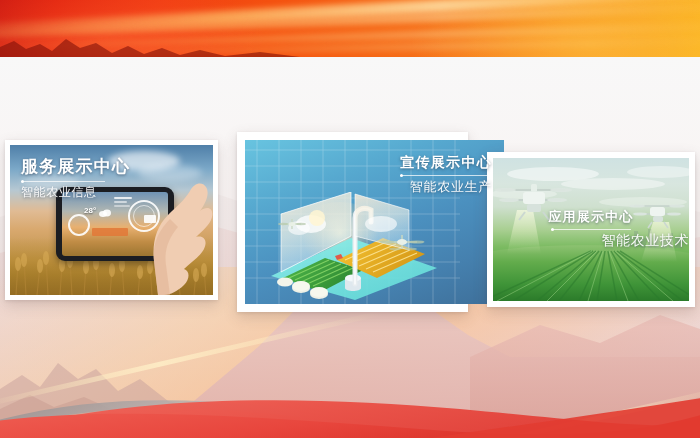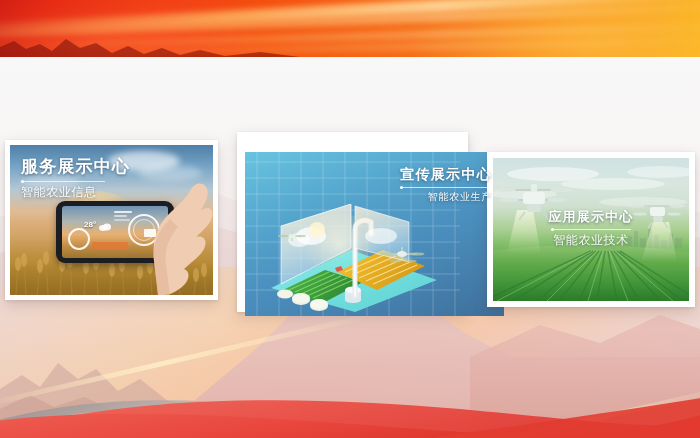--- a/index.html
+++ b/index.html
@@ -113,21 +113,21 @@
   .c1-bar { position:absolute; height:2px; background:rgba(255,255,255,.8); border-radius:1px; }
   .c1-temp { position:absolute; color:#fff; font-size:8px; font-weight:bold;
     text-shadow:0 1px 2px rgba(0,0,0,.5); }
   .c1-chip { position:absolute; background:rgba(226,120,55,.85); border-radius:1px; }
   .c1-wheat { position:absolute; bottom:0; left:0; right:0; height:58px;
     background:linear-gradient(180deg, rgba(200,150,60,0) 0%, rgba(186,140,50,.55) 40%, rgba(150,110,35,.8) 100%); }
 
   
   #card2 { left:237px; top:132px; width:231px; height:180px; padding:8px; }
   #card2 .inner { left:8px; top:8px; width:259px; height:164px;
-    background:linear-gradient(160deg,#68c4e0 0%, #56a8cf 28%, #4b90bf 55%, #4580ae 78%, #3e6f99 100%);margin-top:12px; }
+    background:linear-gradient(160deg,#68c4e0 0%, #56a8cf 28%, #4b90bf 55%, #4580ae 78%, #3e6f99 100%); }
   .c2-grid { position:absolute; left:0; top:0; right:0; bottom:0; opacity:.30; }
   .c2-glow { position:absolute; border-radius:50%;
     background:radial-gradient(circle, rgba(255,240,200,.85) 0%, rgba(255,220,160,.3) 45%, rgba(255,210,150,0) 72%); }
 
   
   #card3 { left:487px; top:152px; width:208px; height:155px; padding:23px; }
   #card3 .inner { left:6px; top:6px; width:196px; height:143px;
     background:linear-gradient(180deg,
       #cfe2e2 0%, #d8e6df 18%, #cfe0cf 34%, #a9cf92 50%,
       #7cbb62 62%, #57a845 76%, #3e8f35 90%, #2f7a2c 100%); }
@@ -277,21 +277,21 @@
             <ellipse cx="112" cy="32" rx="3" ry="7"></ellipse>
           <ellipse cx="130" cy="39" rx="3" ry="7"></ellipse>
             <ellipse cx="140" cy="34" rx="3" ry="7"></ellipse>
           <ellipse cx="158" cy="41" rx="3" ry="7"></ellipse>
             <ellipse cx="168" cy="36" rx="3" ry="7"></ellipse>
           <ellipse cx="186" cy="42" rx="3" ry="7"></ellipse>
             <ellipse cx="194" cy="37" rx="3" ry="7"></ellipse>
         </g>
       </svg>
 
-      <div class="c1-phone" style="left:46px;top:56px;width:118px;height:62px;padding-left:12px;">
+      <div class="c1-phone" style="left:46px;top:42px;width:118px;height:74px;padding-left:12px;">
         <div class="c1-screen">
           <div class="c1-ring" style="left:6px;top:22px;width:22px;height:22px;"></div>
           <div class="c1-ring" style="left:66px;top:8px;width:32px;height:32px;"></div>
           <div class="c1-ring2" style="left:71px;top:13px;width:22px;height:22px;"></div>
           <div class="c1-bar" style="left:52px;top:5px;width:18px;"></div>
           <div class="c1-bar" style="left:52px;top:9px;width:13px;opacity:.7;"></div>
           <div class="c1-bar" style="left:52px;top:13px;width:16px;opacity:.55;"></div>
           <div class="c1-temp" style="left:22px;top:14px;">28°</div>
           <svg style="position:absolute;left:37px;top:16px;" width="12" height="9">
             <ellipse cx="4" cy="6" rx="4" ry="3" fill="#fff" opacity=".9"></ellipse>
@@ -445,21 +445,21 @@
           <ellipse cx="136" cy="57" rx="6" ry="1.4" fill="#b7c9ae" opacity=".7"></ellipse>
           <ellipse cx="152" cy="57" rx="6" ry="1.4" fill="#b7c9ae" opacity=".7"></ellipse>
         </g>
       </svg>
 
       <div class="card-txt" style="right:12px;top:14px;text-align:right;">
         <div class="card-title" style="font-size:14px;letter-spacing:1.3px;">宣传展示中心</div>
         <div class="card-rule" style="width:92px;margin-left:auto;">
           <div class="dot" style="margin-left:0;"></div>
         </div>
-        <div class="card-sub" style="font-size:10px;letter-spacing:.7px;">智能农业生产</div>
+        <div class="card-sub" style="font-size:13px;letter-spacing:.7px;">智能农业生产</div>
       </div>
     </div>
   </div>
 
   <div class="card" id="card3">
     <div class="inner">
 
       <svg width="196" height="80" style="position:absolute;left:0;top:0;">
         <ellipse cx="60" cy="16" rx="46" ry="7" fill="#ffffff" opacity=".5"></ellipse>
         <ellipse cx="120" cy="26" rx="52" ry="6" fill="#ffffff" opacity=".42"></ellipse>
@@ -559,18 +559,18 @@
         <rect x="24" y="20" width="10" height="6" rx="2" fill="#d7e2dc"></rect>
         <line x1="23" y1="26" x2="19" y2="32" stroke="#cbd8d1" stroke-width="1.6"></line>
         <line x1="35" y1="26" x2="39" y2="32" stroke="#cbd8d1" stroke-width="1.6"></line>
       </svg>
 
       <div class="card-txt" style="left:0;right:0;top:50px;text-align:center;">
         <div class="card-title" style="font-size:13px;letter-spacing:1.2px;">应用展示中心</div>
         <div class="card-rule" style="width:80px;margin:3px auto 2px;">
           <div class="dot"></div>
         </div>
-        <div class="card-sub" style="font-size:12px;letter-spacing:.6px;">智能农业技术</div>
+        <div class="card-sub" style="font-size:14px;letter-spacing:.6px;text-align:right;">智能农业技术</div>
       </div>
     </div>
   </div>
 
 </div>
 
 </body></html>

